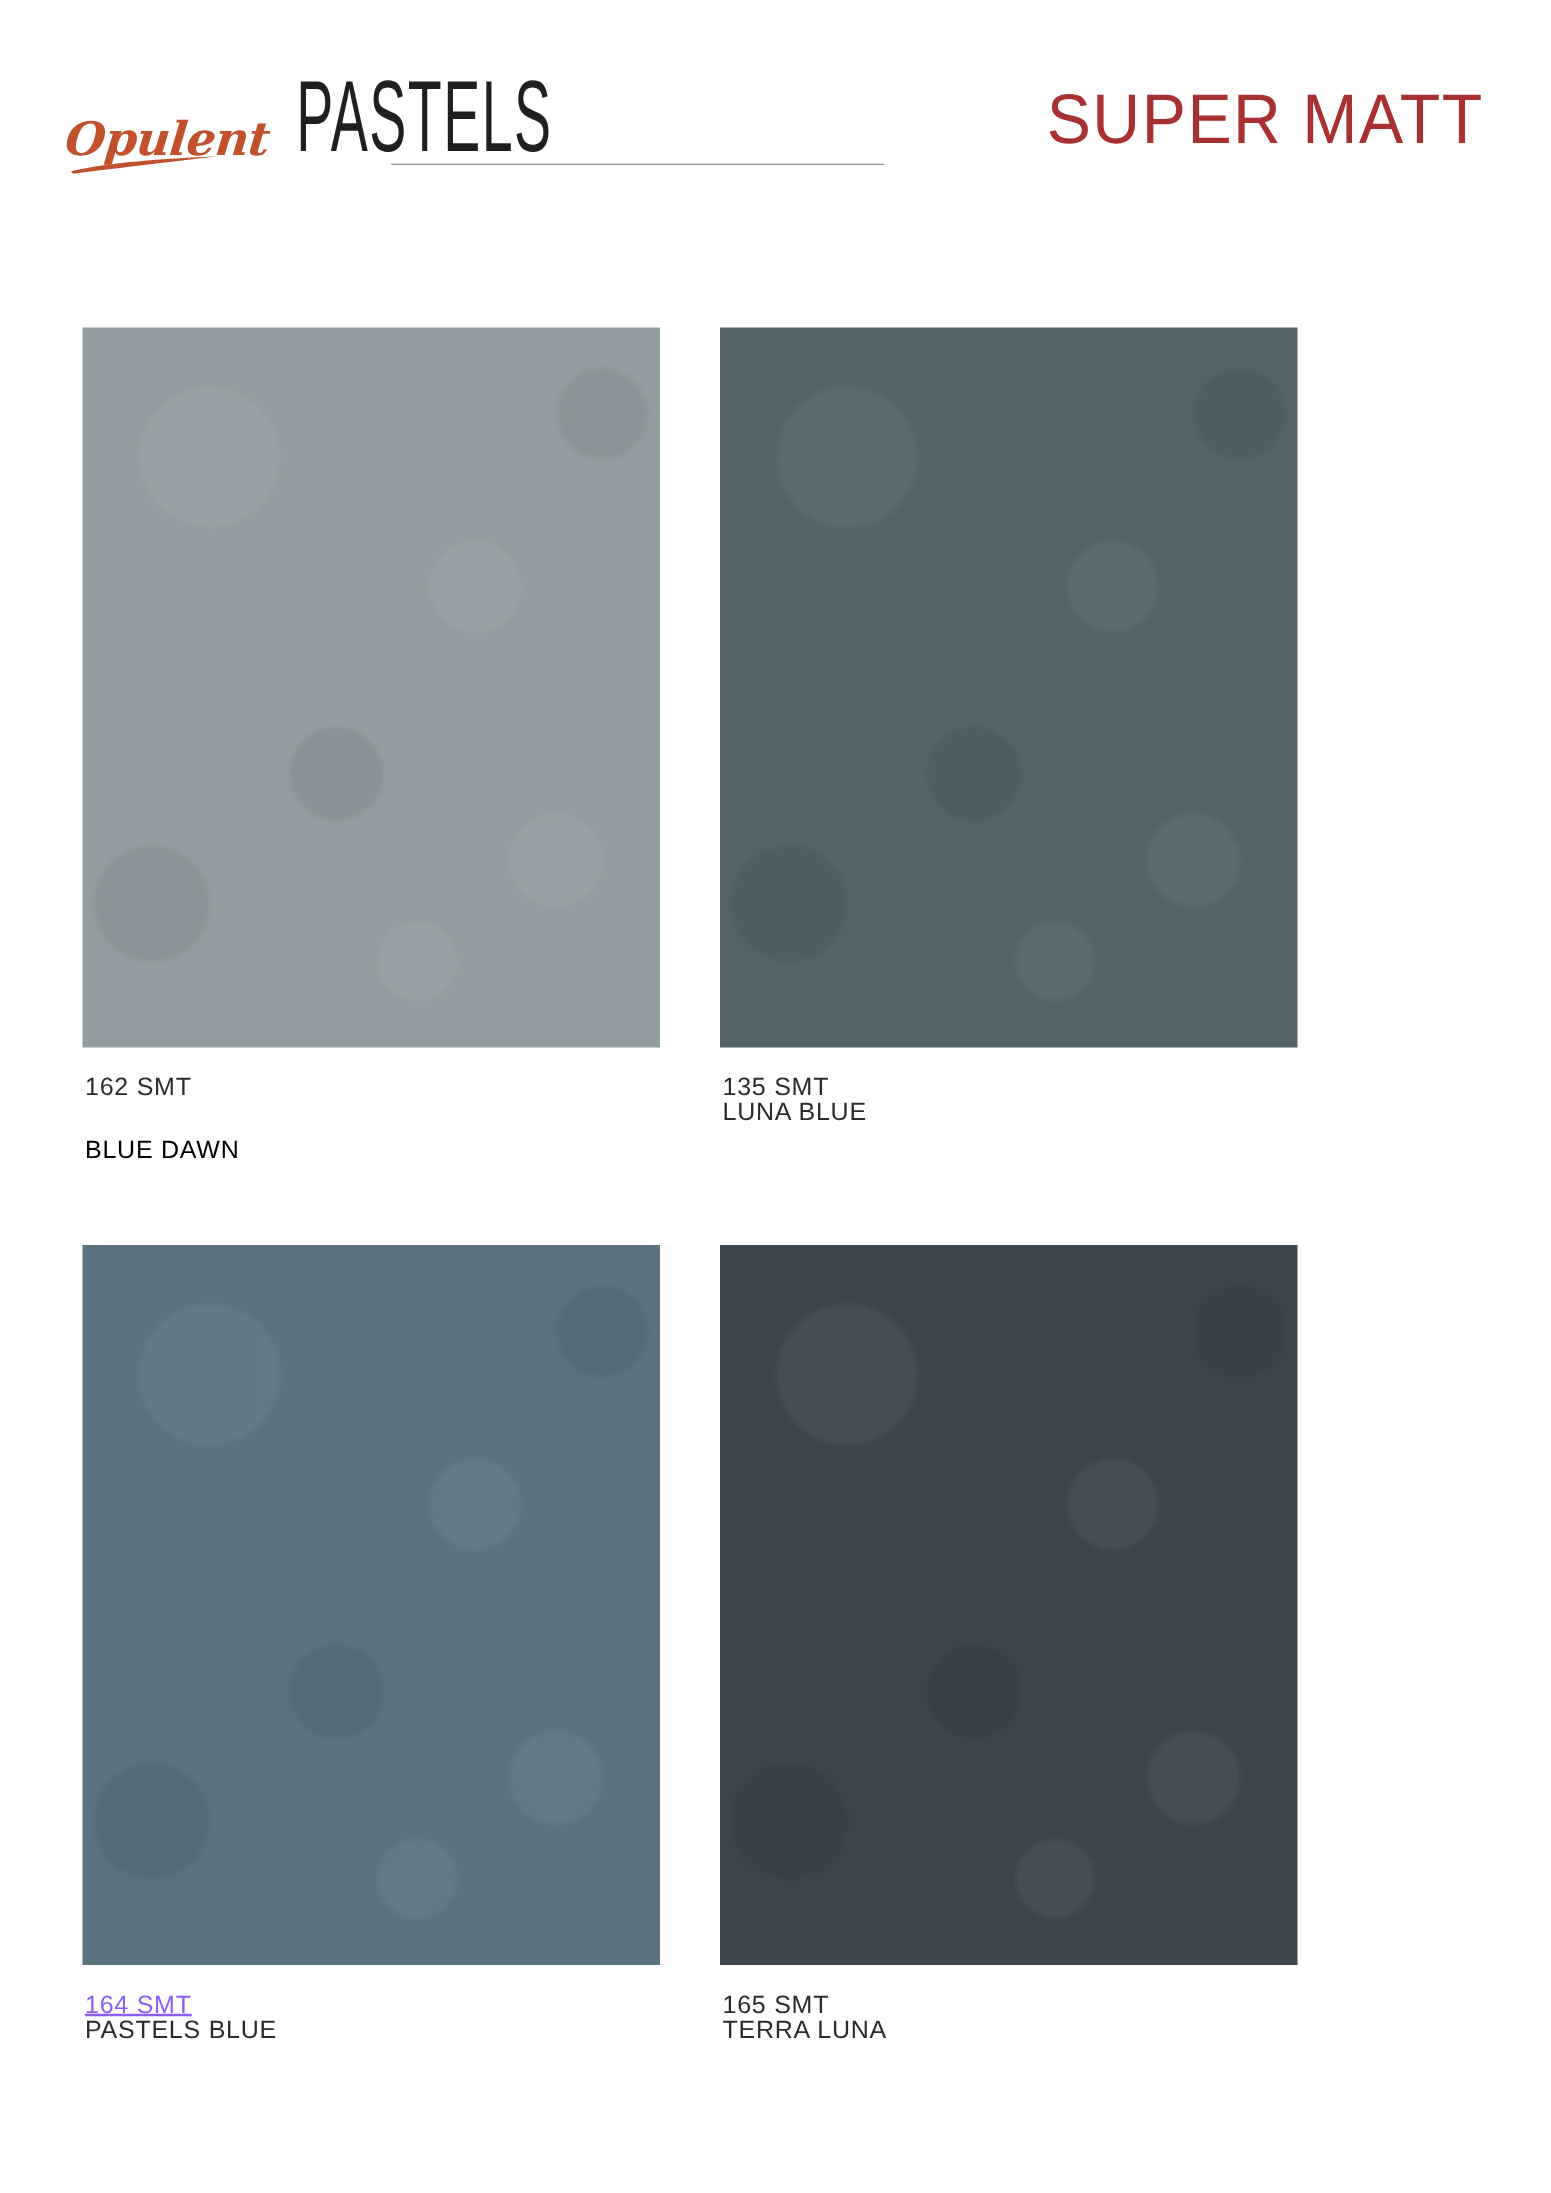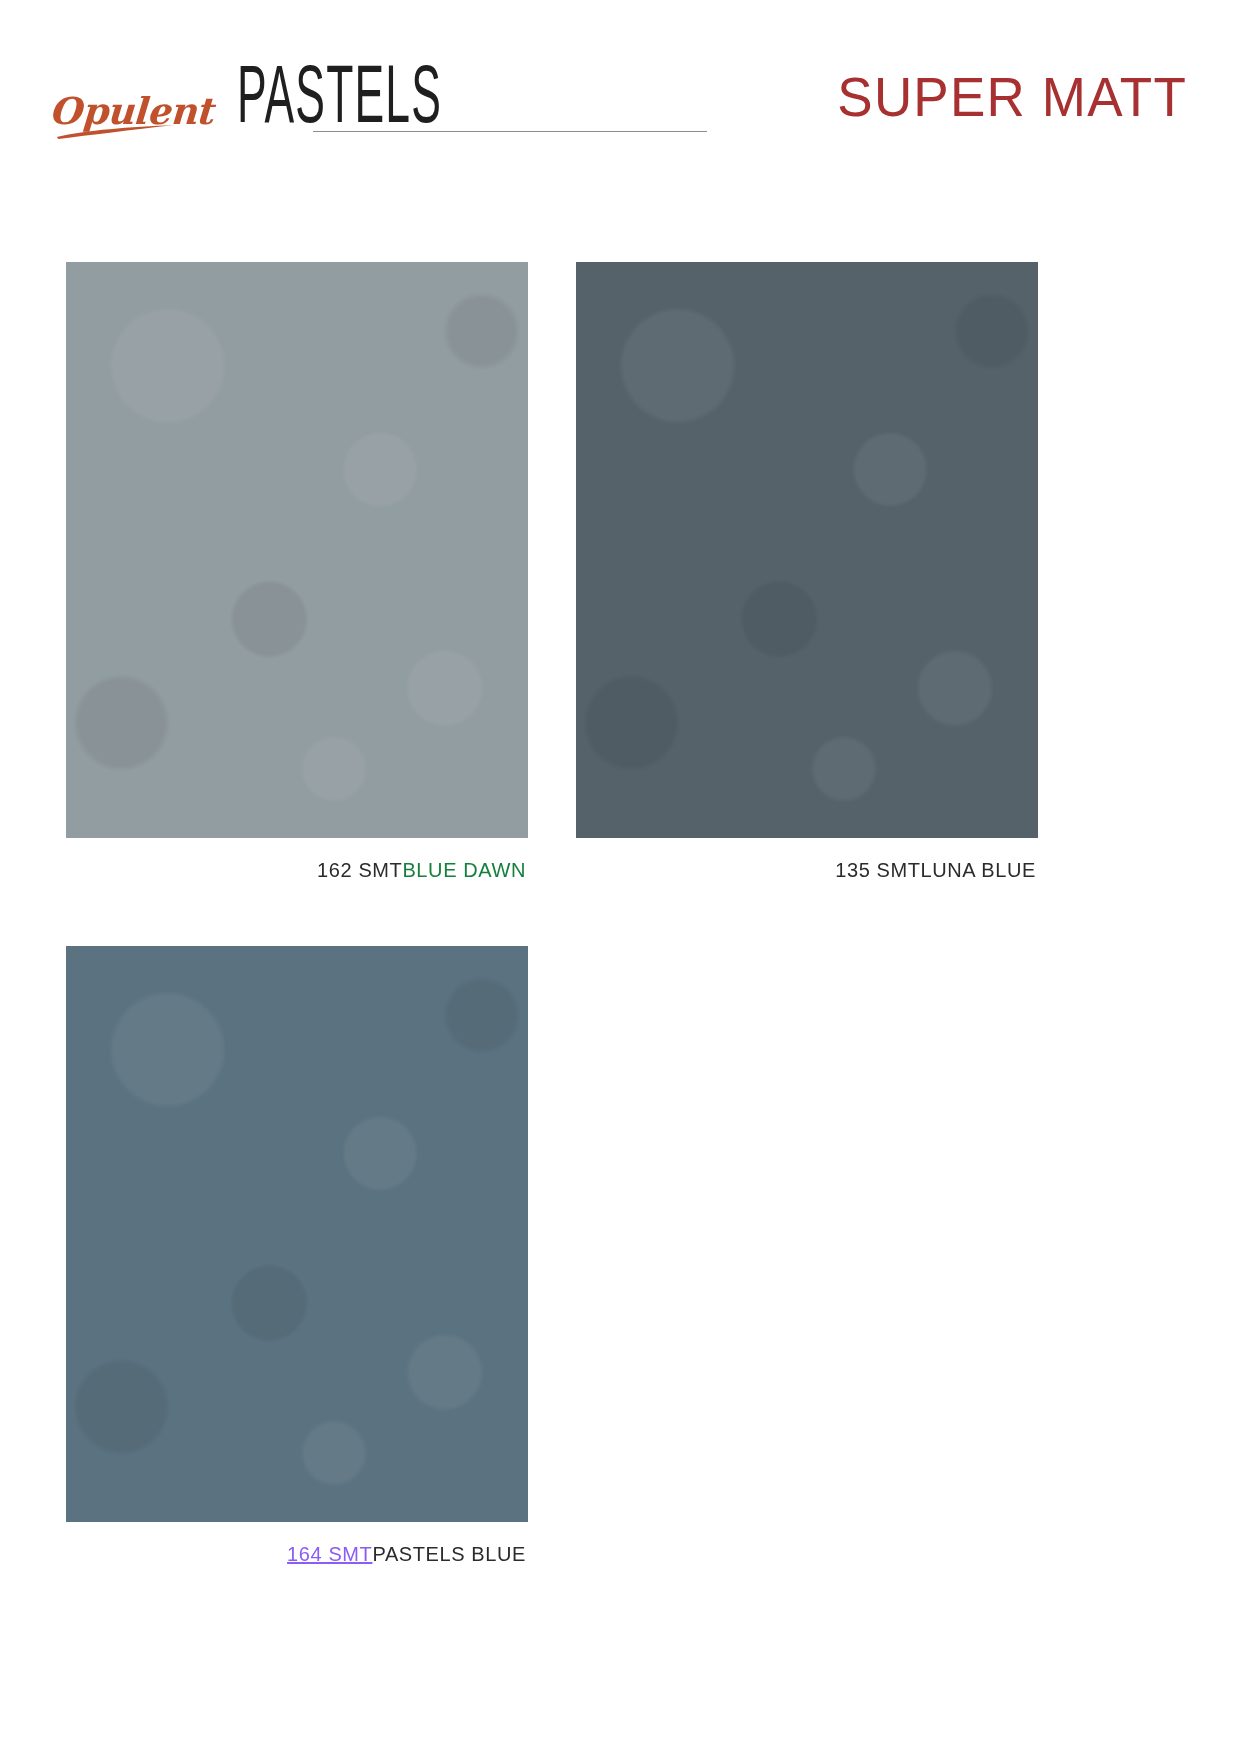--- a/index.html
+++ b/index.html
@@ -134,20 +134,21 @@
       radial-gradient(circle at 58% 88%, #ffffff 0 5%, transparent 6%),
       radial-gradient(circle at 90% 12%, #000000 0 5%, transparent 6%);
   }
 
   .swatch-meta {
     display: flex;
     justify-content: flex-end;
     align-items: baseline;
     margin-top: 22px;
     padding: 0 2px;
+    flex-direction: column;
   }
   .swatch-code,
   .swatch-name {
     font-family: "Liberation Sans", sans-serif;
     font-weight: 400;
     font-size: 20px;
     letter-spacing: 0.6px;
     color: #2b2b2b;
     line-height: 1;
     white-space: nowrap;
@@ -176,21 +177,21 @@
   </div>
 
   <div class="grid">
 
     <div class="swatch-card">
       <div class="swatch-chip" style="background:#929da1">
         <div class="tex"></div>
       </div>
       <div class="swatch-meta">
         <span class="swatch-code" style="color: rgb(43, 43, 43);">162 SMT</span>
-        <span class="swatch-name" style="color: #15803d;">BLUE DAWN</span>
+        <span class="swatch-name" style="color: #000000; margin-top: 30px;">BLUE DAWN</span>
       </div>
     </div>
 
     <div class="swatch-card">
       <div class="swatch-chip" style="background:#55626a">
         <div class="tex"></div>
       </div>
       <div class="swatch-meta">
         <span class="swatch-code" style="color: rgb(43, 43, 43);">135 SMT</span>
         <span class="swatch-name" style="color: rgb(43, 43, 43);">LUNA BLUE</span>
@@ -200,15 +201,24 @@
     <div class="swatch-card">
       <div class="swatch-chip" style="background:#5b7280">
         <div class="tex"></div>
       </div>
       <div class="swatch-meta">
         <span class="swatch-code" style="color: #8b5cf6; text-decoration: underline;">164 SMT</span>
         <span class="swatch-name" style="color: rgb(43, 43, 43);">PASTELS BLUE</span>
       </div>
     </div>
 
+    <div class="swatch-card">
+      <div class="swatch-chip" style="background:#3c454e">
+        <div class="tex"></div>
+      </div>
+      <div class="swatch-meta">
+        <span class="swatch-code" style="color: rgb(43, 43, 43);">165 SMT</span>
+        <span class="swatch-name" style="color: rgb(43, 43, 43);">TERRA LUNA</span>
+      </div>
+    </div>
 
   </div>
 </div>
 
 </body></html>

